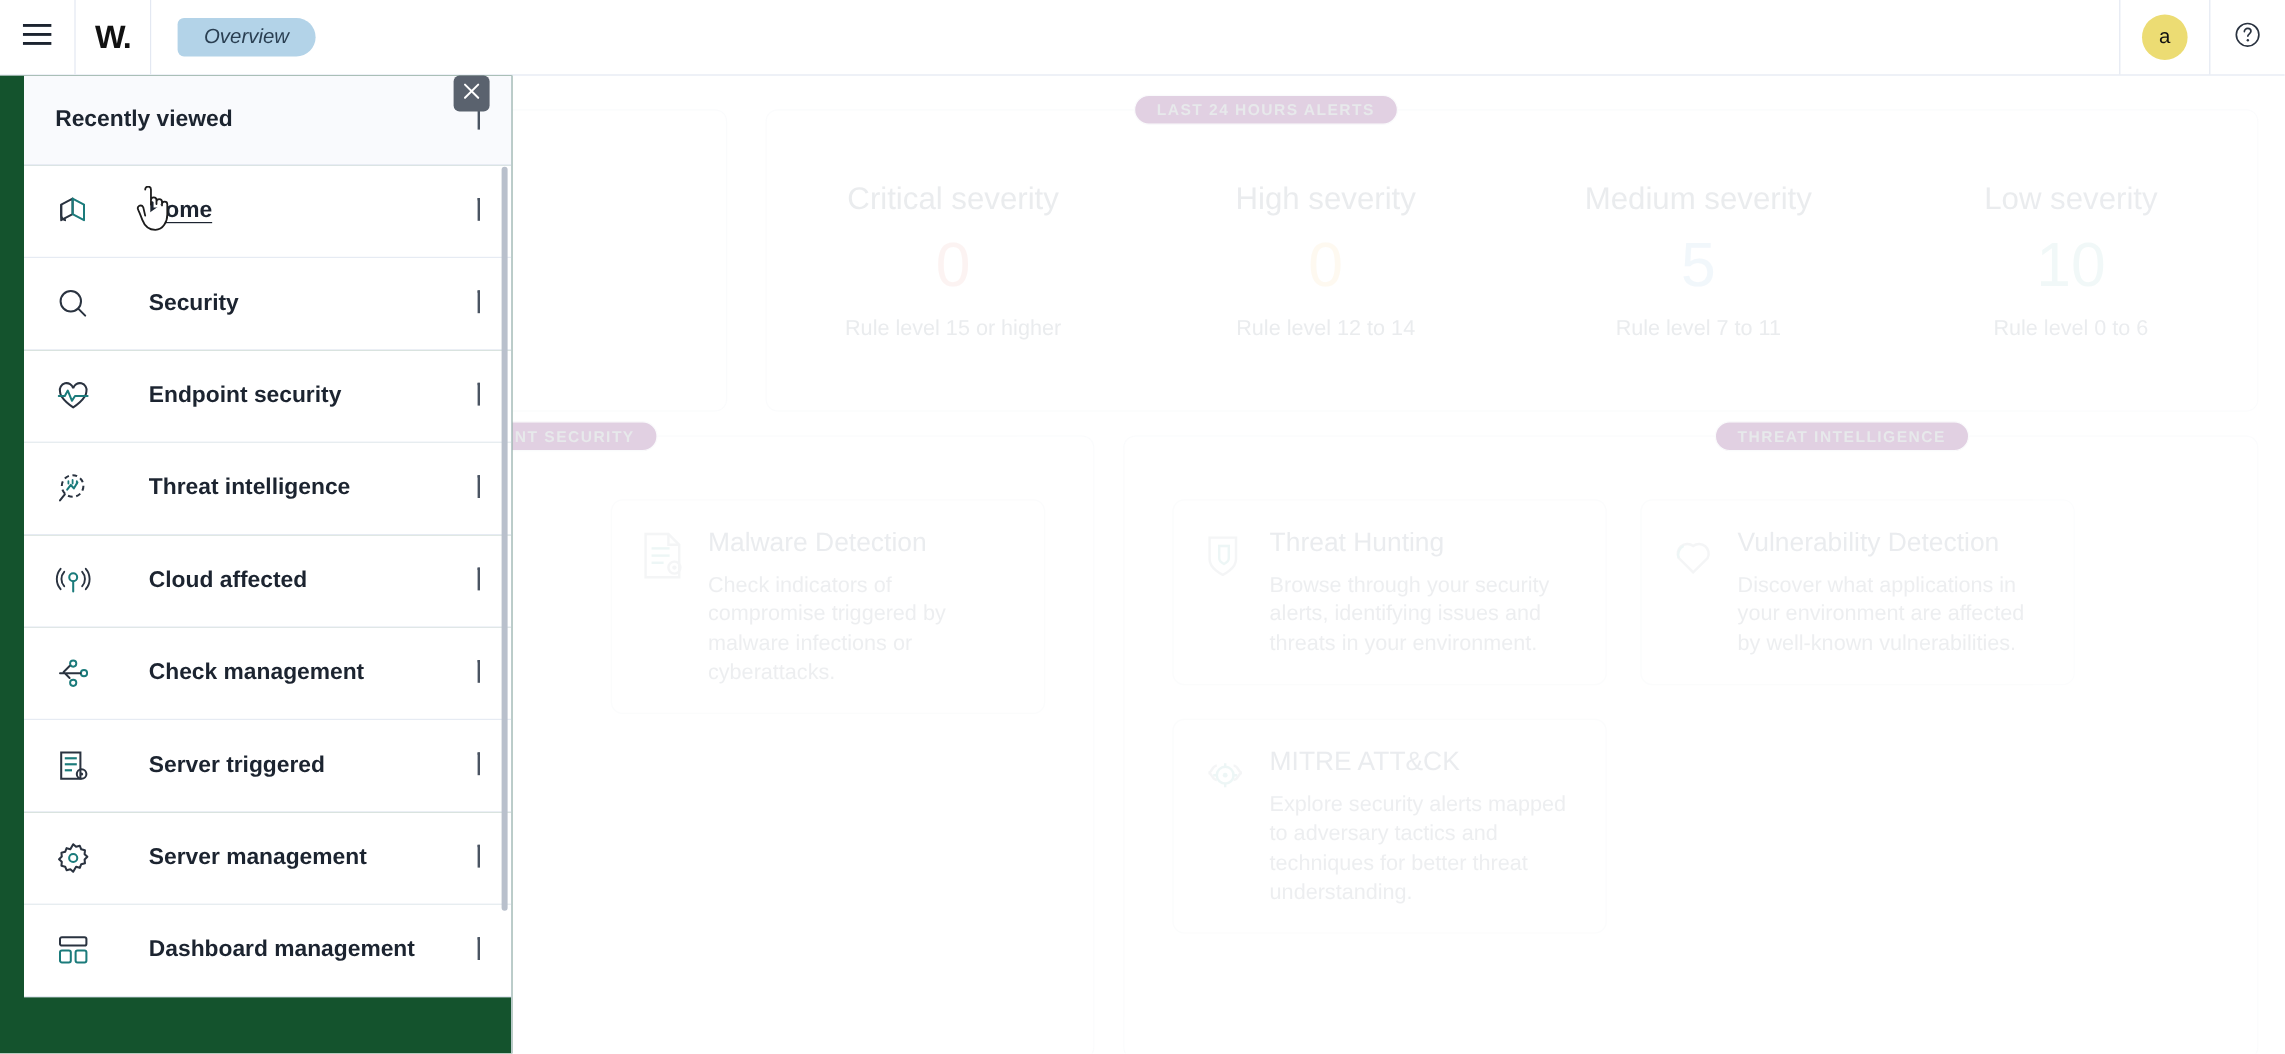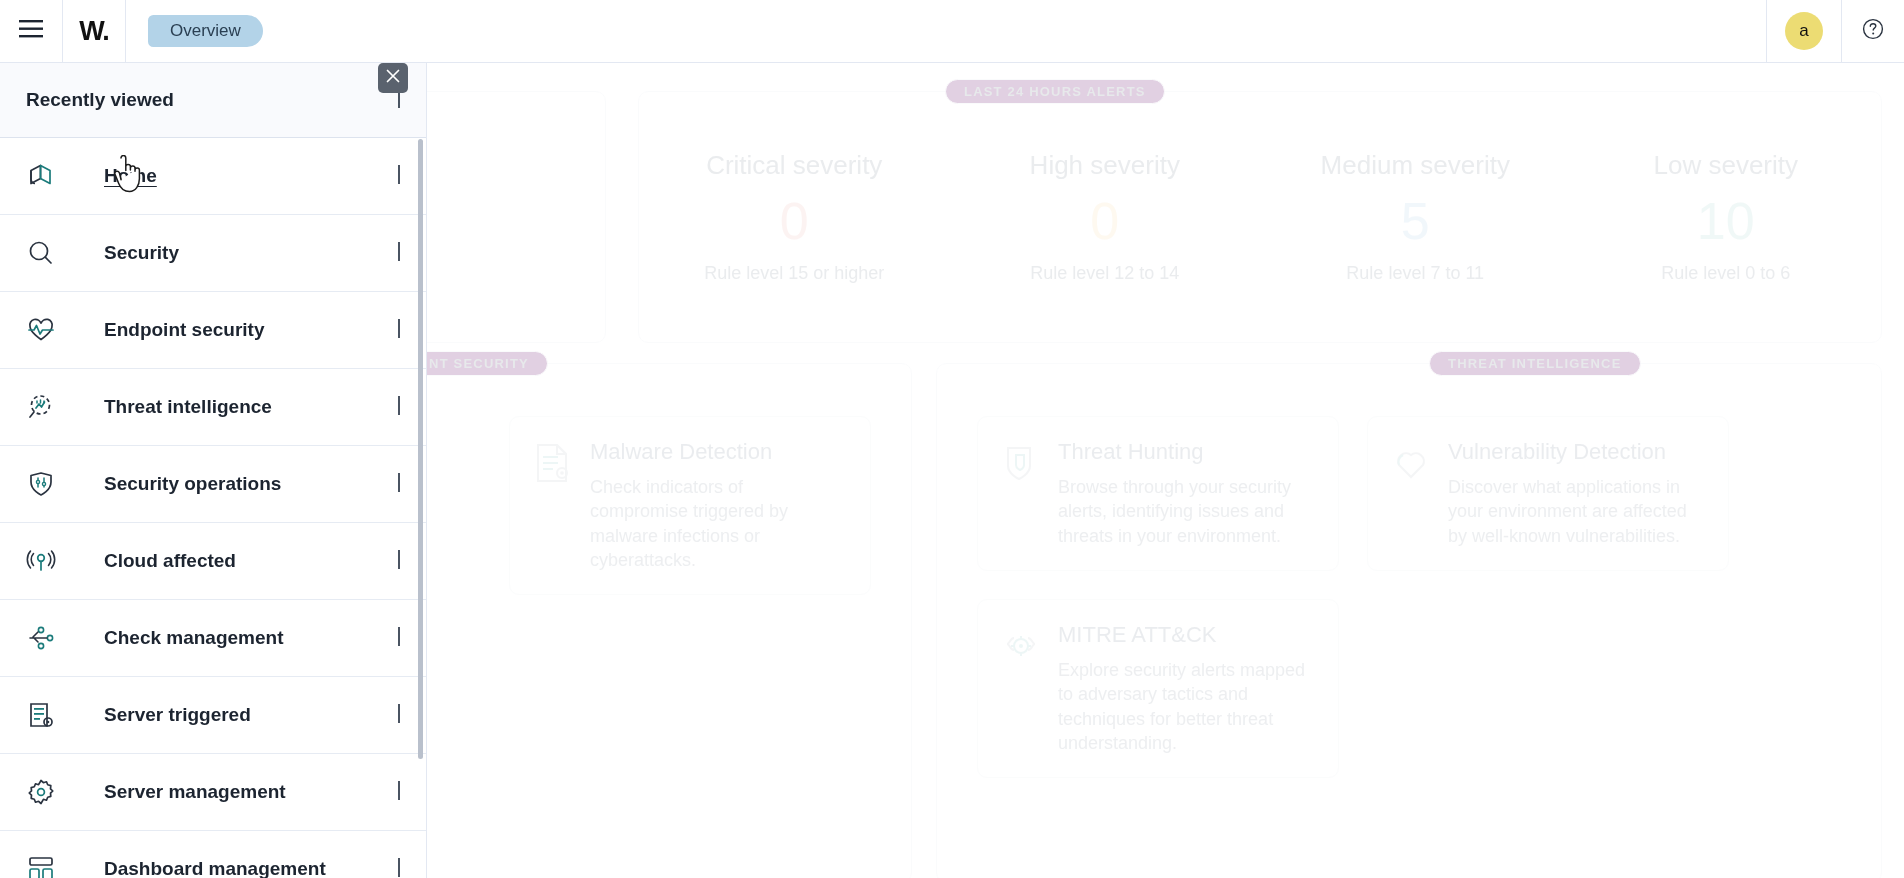--- a/index.html
+++ b/index.html
@@ -28,20 +28,21 @@
     font-size: 27px; font-weight: bold; color: #111; letter-spacing: -1px;
   }
   .tb-tab {
     margin-left: 22px;
     height: 32px; padding: 0 22px;
     background: #b3d3e8; color: #2a3f52;
     font-size: 17px;
     display: flex; align-items: center;
     border-radius: 6px 18px 18px 6px;
     cursor: pointer;
+    font-style: italic;
   }
   .tb-right { margin-left: auto; display: flex; align-items: center; height: 62px; }
   .tb-avatar {
     width: 38px; height: 38px; border-radius: 50%;
     background: #ecdc73; color: #111;
     display: flex; align-items: center; justify-content: center;
     font-size: 17px; margin: 0 18px; cursor: pointer;
   }
   .tb-help {
     width: 62px; height: 62px; display: flex; align-items: center; justify-content: center;
@@ -108,24 +109,25 @@
     width: 30px; height: 30px;
     background: #5a626e; border-radius: 5px;
     display: flex; align-items: center; justify-content: center;
     z-index: 60; cursor: pointer;
   }
 
   
   .flyout {
     position: absolute; left: 0; top: 63px;
     width: 427px; height: 815px;
-    background: #14b8a6;
+    background: #14532d;
     border-right: 1px solid #e3e8f2;
     z-index: 50;
     overflow: hidden;
+    padding-left: 20px;
   }
   .fly-header {
     height: 75px; background: #f9fafd;
     border-bottom: 1px solid #dde3ee;
     display: flex; align-items: center;
     padding: 0 26px;
     cursor: pointer;
   }
   .fly-header .label { font-size: 19px; font-weight: bold; color: #1c2430; }
   .fly-list { height: 740px; }
@@ -367,32 +369,20 @@
             <circle cx="14.5" cy="13" r="9" fill="none" stroke="#2a3340" stroke-width="1.7" stroke-dasharray="4 3"></circle>
             <path d="M8 20L4 25" stroke="#2a3340" stroke-width="1.7" stroke-linecap="round"></path>
             <path d="M10 16l3-4 2.5 3 3-5" fill="none" stroke="#1b7b7b" stroke-width="1.7" stroke-linecap="round" stroke-linejoin="round"></path>
             <path d="M11 9v2M14.5 8v3M18 9v2" stroke="#1b7b7b" stroke-width="1.5" stroke-linecap="round"></path>
           </svg>
         </span>
         <span class="fly-label">Threat intelligence</span>
         <span class="fly-chev"><span class="chev"></span></span>
       </div>
 
-      <div class="fly-item">
-        <span class="fly-icon">
-          <svg width="30" height="30" viewBox="0 0 30 30">
-            <path d="M15 26S5 21.5 5 13V6.5L15 4l10 2.5V13c0 8.5-10 13-10 13z" fill="none" stroke="#2a3340" stroke-width="1.7" stroke-linejoin="round"></path>
-            <path d="M12 9v2.5M12 14.5V18M18 9v4.5M18 16.5V18" stroke="#1b7b7b" stroke-width="1.5" stroke-linecap="round"></path>
-            <circle cx="12" cy="13" r="1.6" fill="none" stroke="#1b7b7b" stroke-width="1.4"></circle>
-            <circle cx="18" cy="15" r="1.6" fill="none" stroke="#1b7b7b" stroke-width="1.4"></circle>
-          </svg>
-        </span>
-        <span class="fly-label">Security operations</span>
-        <span class="fly-chev"><span class="chev"></span></span>
-      </div>
 
       <div class="fly-item">
         <span class="fly-icon">
           <svg width="30" height="30" viewBox="0 0 30 30">
             <path d="M7.5 7.5a9 9 0 0 0 0 12M4.5 5a13 13 0 0 0 0 17" fill="none" stroke="#2a3340" stroke-width="1.6" stroke-linecap="round"></path>
             <path d="M22.5 7.5a9 9 0 0 1 0 12M25.5 5a13 13 0 0 1 0 17" fill="none" stroke="#2a3340" stroke-width="1.6" stroke-linecap="round"></path>
             <circle cx="15" cy="12" r="3.3" fill="none" stroke="#1b7b7b" stroke-width="1.7"></circle>
             <path d="M15 15.3V24" stroke="#1b7b7b" stroke-width="1.7" stroke-linecap="round"></path>
           </svg>
         </span>

